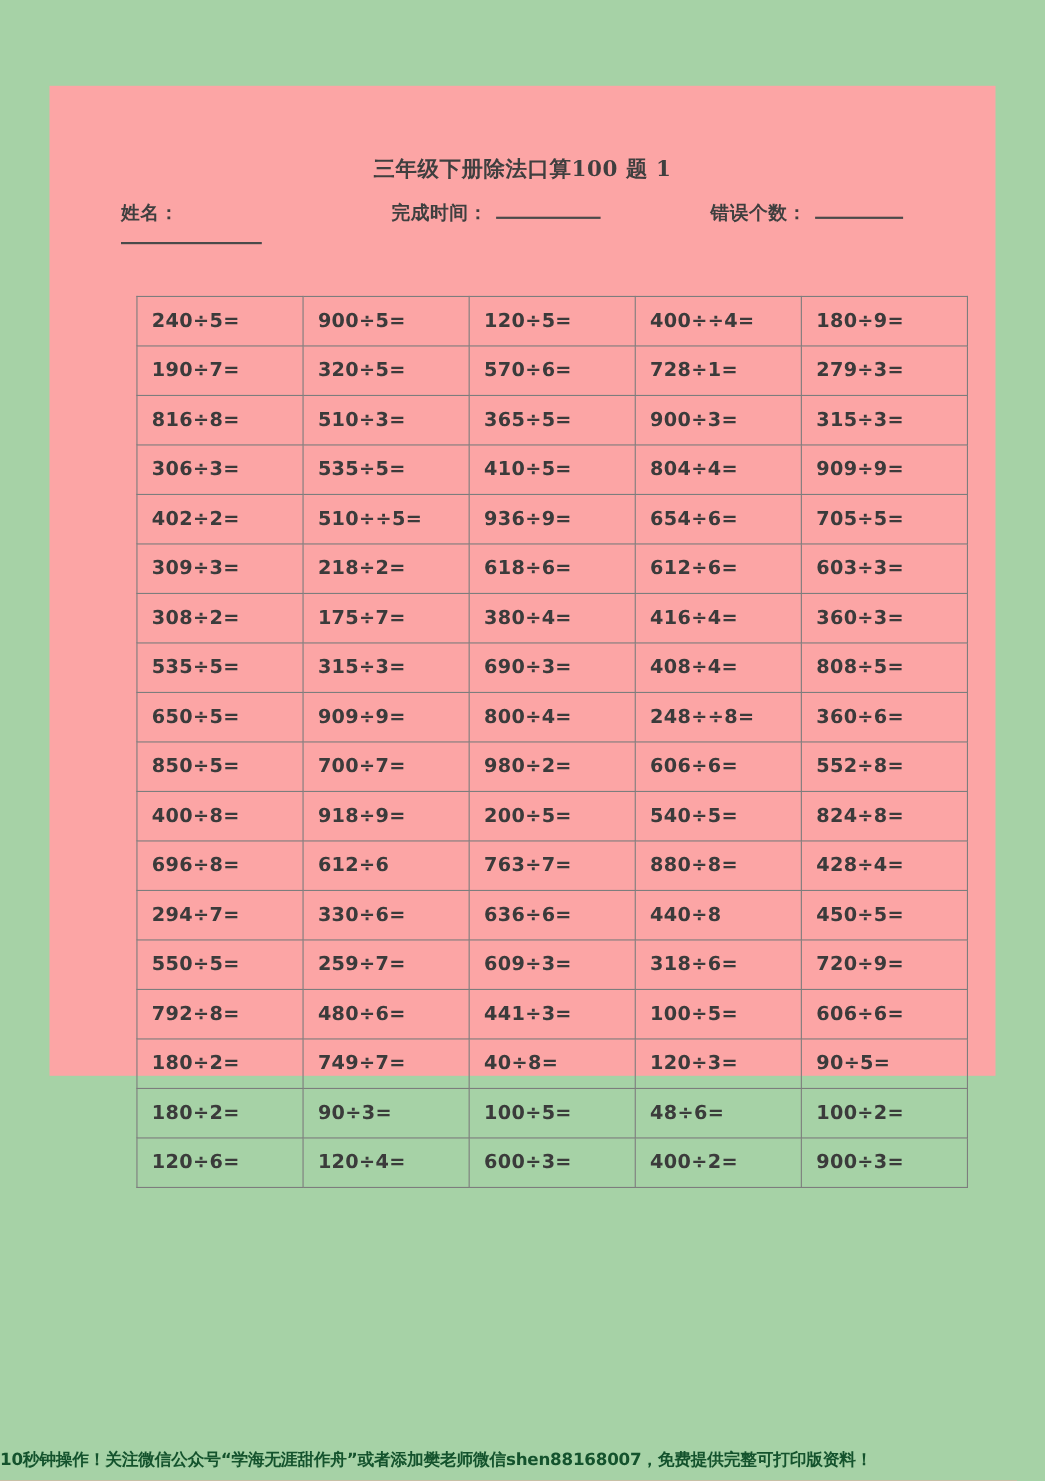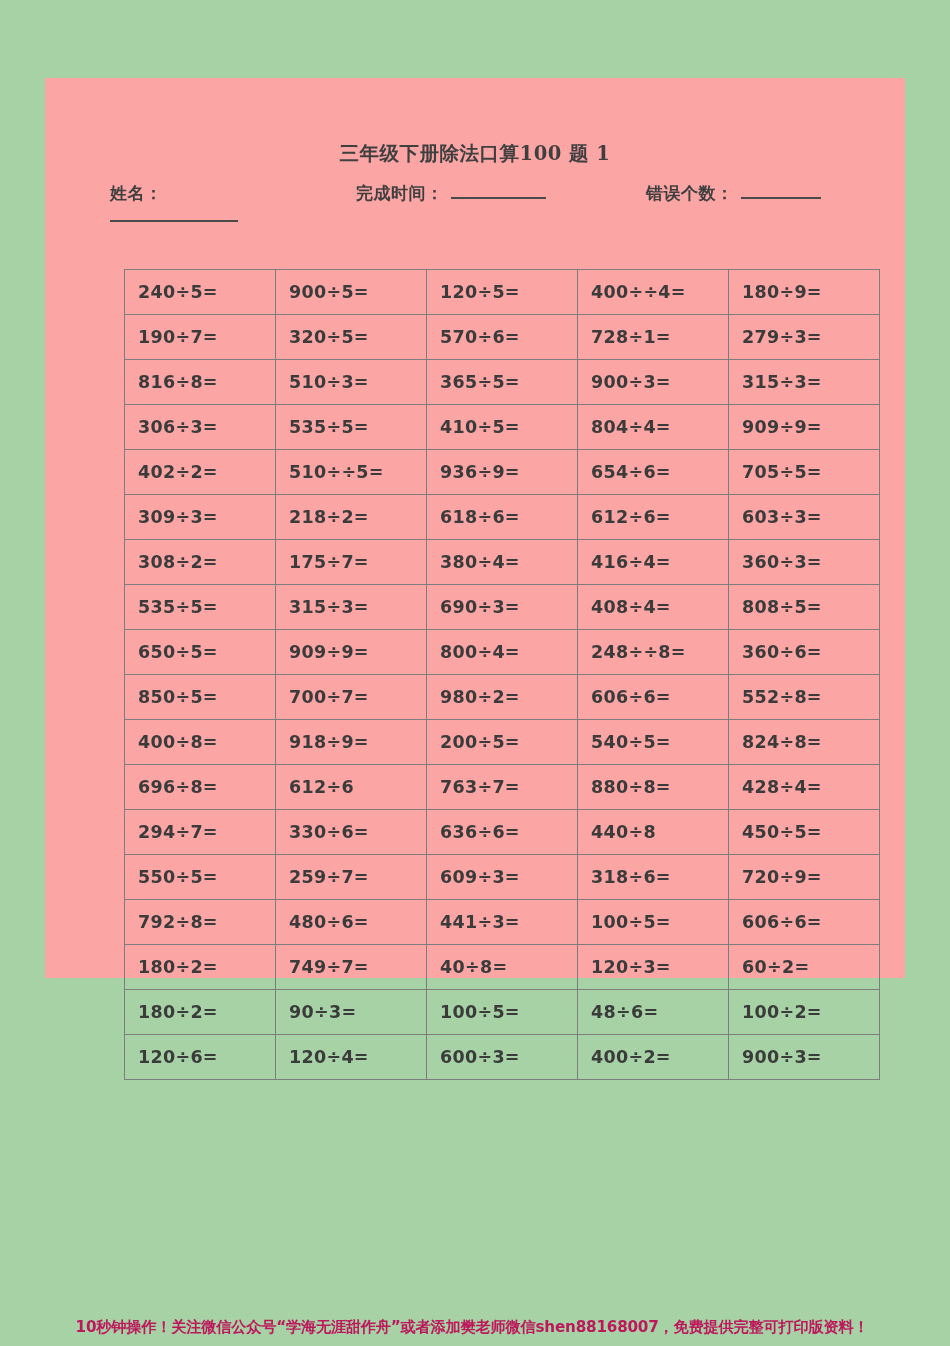--- a/index.html
+++ b/index.html
@@ -99,25 +99,25 @@
     vertical-align: middle;
     box-sizing: border-box;
   }
 
   
   #promo-banner {
     position: absolute;
     left: 0;
     bottom: 8px;
     width: 944px;
-    text-align: center;
+    text-align: left;
     font-family: "DejaVu Sans", "Liberation Sans", sans-serif;
     font-size: 15.2px;
     font-weight: 700;
-    color: #be185d;
+    color: #14532d;
     white-space: nowrap;
     letter-spacing: -0.2px;
   }
 </style>
 </head>
 <body>
 
 <div id="paper">
 
   <div id="worksheet-title">三年级下册除法口算100 题 1</div>
@@ -246,21 +246,21 @@
           <td>480÷6=</td>
           <td>441÷3=</td>
           <td>100÷5=</td>
           <td>606÷6=</td>
         </tr>
         <tr>
           <td>180÷2=</td>
           <td>749÷7=</td>
           <td>40÷8=</td>
           <td>120÷3=</td>
-          <td>60÷2=</td>
+          <td>90÷5=</td>
         </tr>
         <tr>
           <td>180÷2=</td>
           <td>90÷3=</td>
           <td>100÷5=</td>
           <td>48÷6=</td>
           <td>100÷2=</td>
         </tr>
         <tr>
           <td>120÷6=</td>

